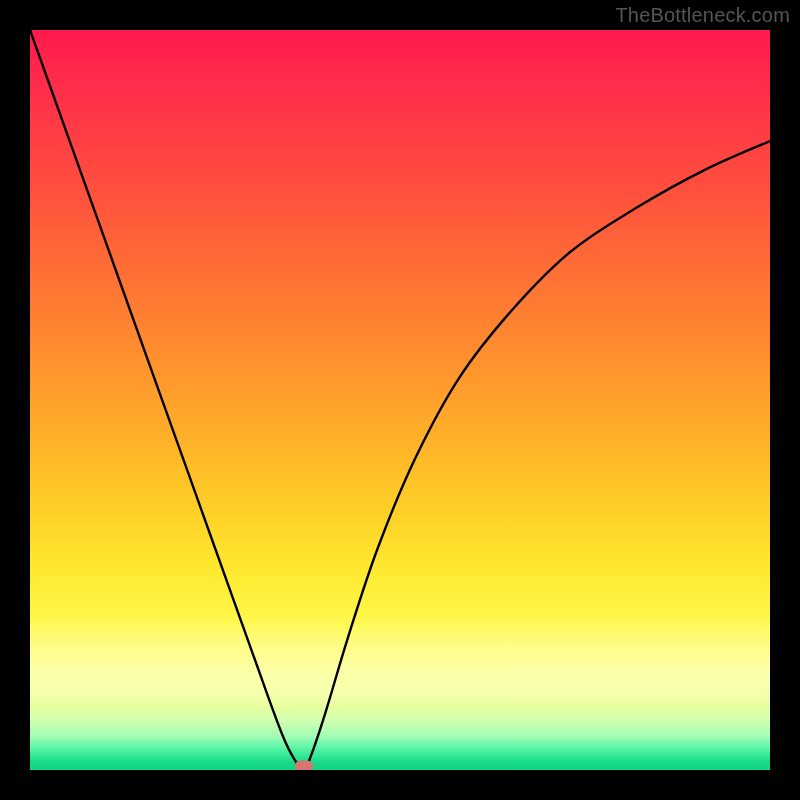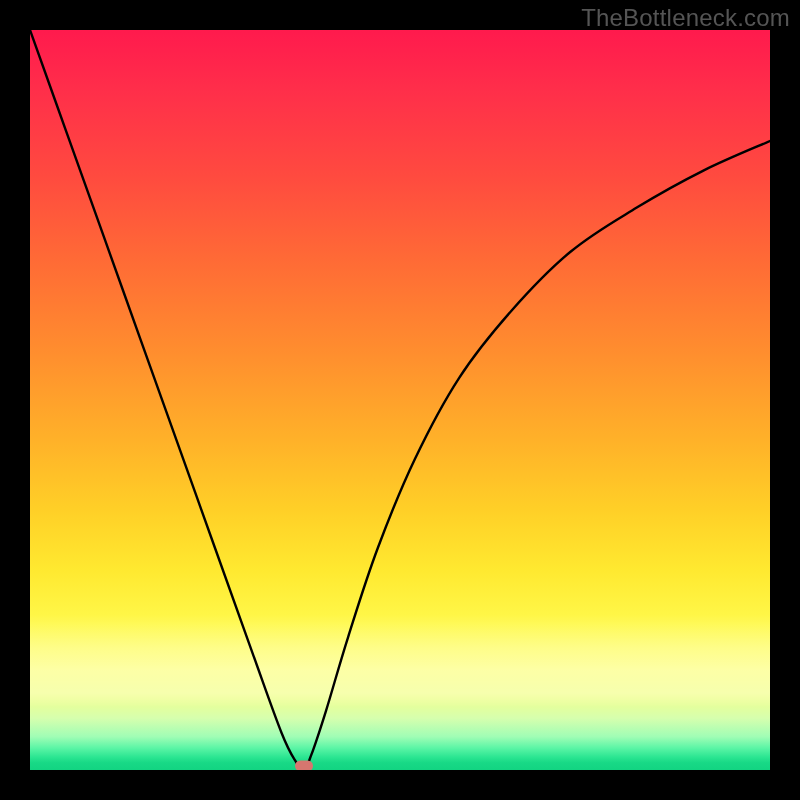--- a/index.html
+++ b/index.html
@@ -15,21 +15,21 @@
     position: relative;
     width: 800px;
     height: 800px;
     background: #000;
   }
   .watermark {
     position: absolute;
     top: 4px;
     right: 10px;
     color: #555;
-    font-size: 24px;
+    font-size: 20px;
     font-weight: 500;
     letter-spacing: 0.2px;
     z-index: 20;
   }
   .plot-area {
     position: absolute;
     left: 30px;
     top: 30px;
     width: 740px;
     height: 740px;

